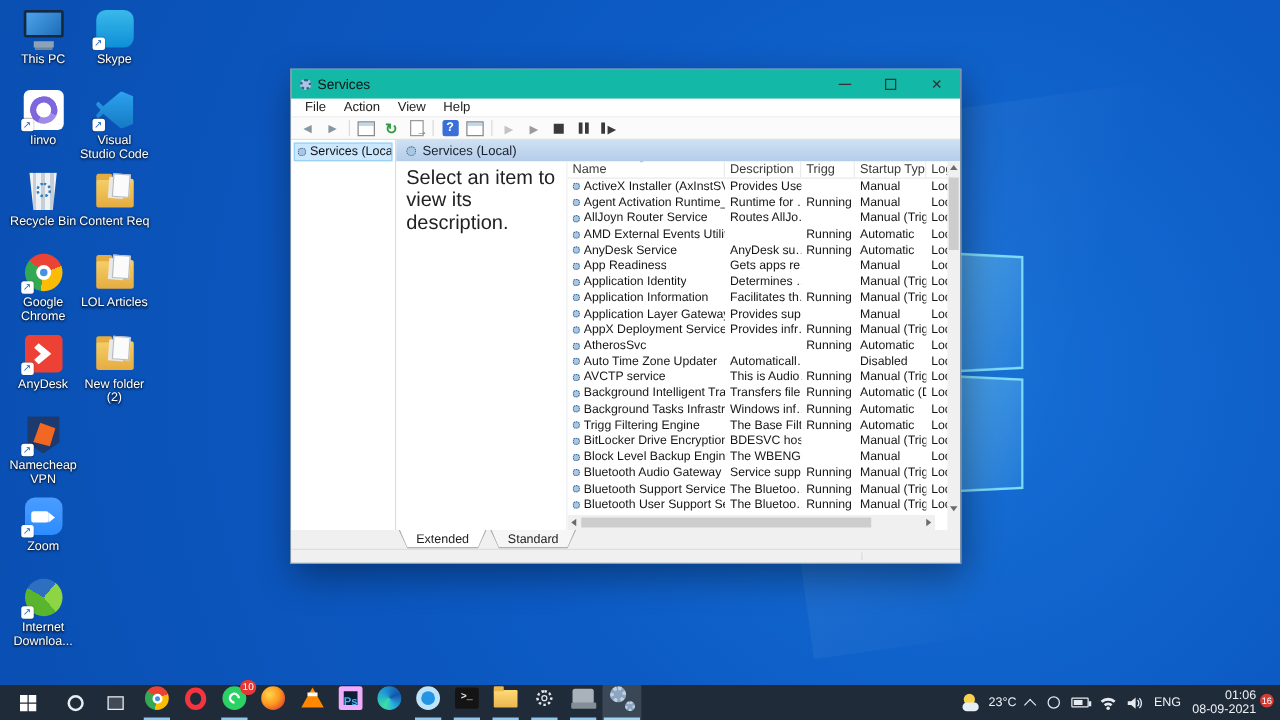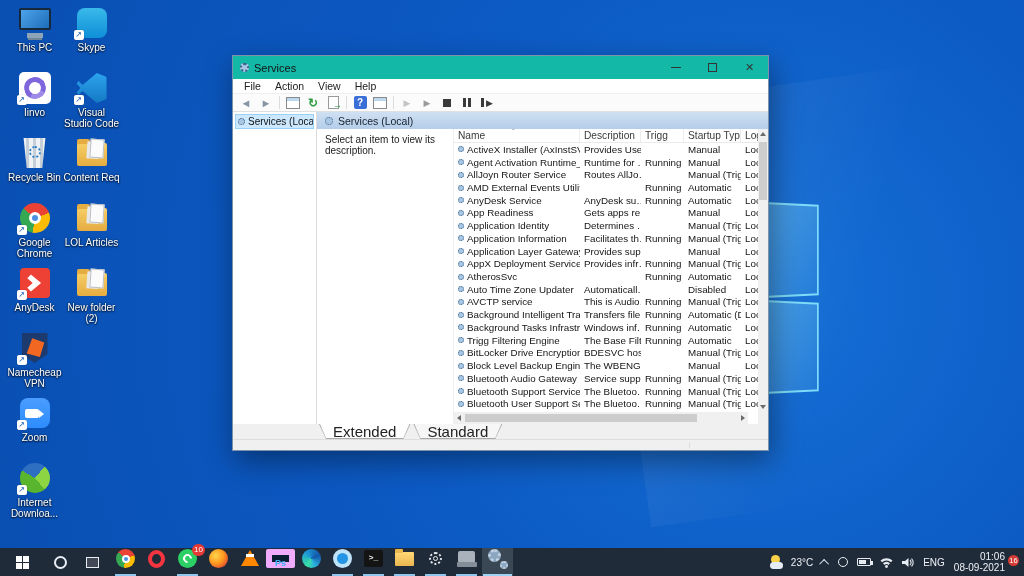--- a/index.html
+++ b/index.html
@@ -102,21 +102,21 @@
   .winbody { flex:1; display:flex; min-height:0; }
   .tree { width:84px; background:#fff; border-right:1px solid #dcdcdc; padding:2px 2px; flex:none; }
   .tree-item { display:flex; align-items:center; gap:3px; background:#cce8ff; border:1px solid #98d1f5;
     font-size:10px; color:#111; padding:1px 2px; white-space:nowrap; overflow:hidden; }
   .tree-item .gear { width:7px; height:7px; border-width:1.5px; }
   .main { flex:1; display:flex; flex-direction:column; min-width:0; background:#fff; }
   .band { height:17px; flex:none; background:linear-gradient(#cfe0f2,#b4cde9); display:flex; align-items:center;
     gap:5px; padding-left:8px; font-size:10.5px; color:#17202e; }
   .band .gear { width:8px; height:8px; border-width:1.5px; }
   .content { flex:1; display:flex; min-height:0; }
-  .descpanel { width:137px; flex:none; padding:5px 8px; font-size:10px; color:#222; border-right:1px solid #f0f0f0; }
+  .descpanel { width:137px; flex:none; padding:5px 8px; font-size:16px; color:#222; border-right:1px solid #f0f0f0; }
   .list { flex:1; min-width:0; position:relative; display:flex; flex-direction:column; }
   .list-main { flex:1; margin-right:10px; display:flex; flex-direction:column; overflow:hidden; }
   .lheader { height:14px; flex:none; display:flex; font-size:10.2px; color:#3a3a3a; border-bottom:1px solid #eaeaea; position:relative; }
   .hcell { padding:0 4px; display:flex; align-items:center; border-right:1px solid #ececec; overflow:hidden; white-space:nowrap; flex:none; }
   .c-name { width:126px; } .c-desc { width:61px; } .c-status { width:43px; } .c-startup { width:57px; }
   .c-log { flex:1; border-right:none; }
   .sort-caret { position:absolute; left:58px; top:-2px; font-size:8px; color:#888; }
   .rows { flex:1; overflow:hidden; }
   .svc-row { height:12.72px; display:flex; align-items:center; font-size:9.8px; color:#151515; white-space:nowrap; }
   .svc-row span { padding:0 4px; overflow:hidden; flex:none; }
@@ -131,21 +131,21 @@
   .tri-lf { width:0; height:0; border-top:3px solid transparent; border-bottom:3px solid transparent; border-right:4px solid #6b6b6b; }
   .tri-rt { width:0; height:0; border-top:3px solid transparent; border-bottom:3px solid transparent; border-left:4px solid #6b6b6b; }
   .vthumb { position:absolute; left:1px; right:1px; top:13px; height:58px; background:#cdcdcd; }
   .hsb { height:12px; flex:none; margin-right:10px; background:#f0f0f0; display:flex; align-items:center; position:relative; }
   .hsb .arr { width:10px; height:12px; display:flex; align-items:center; justify-content:center; flex:none; }
   .hsb .arr.rt { position:absolute; right:0; }
   .hthumb { height:8px; width:79%; background:#cdcdcd; margin-left:1px; }
   .sbcorner { position:absolute; right:0; bottom:0; width:10px; height:12px; background:#f0f0f0; }
 
   .tabsrow { height:15px; flex:none; background:#f0f0f0; display:flex; padding-left:86px; gap:3px; align-items:stretch; }
-  .tab { position:relative; font-size:15px; color:#222; padding:0 14px; display:flex; align-items:center;
+  .tab { position:relative; font-size:10px; color:#222; padding:0 14px; display:flex; align-items:center;
     background:#a9a9a9; clip-path:polygon(0 0,100% 0,calc(100% - 7px) 100%,7px 100%); }
   .tab::before { content:""; position:absolute; inset:0 1px 1px 1px; background:#f6f6f6;
     clip-path:polygon(0 0,100% 0,calc(100% - 6px) 100%,6px 100%); }
   .tab span { position:relative; }
   .tab[data-active="true"]::before { background:#ffffff; }
   .statusbar { height:11px; flex:none; background:#f0f0f0; border-top:1px solid #dedede; position:relative; }
   .statusbar .div1 { position:absolute; right:78px; top:2px; bottom:2px; width:1px; background:#dcdcdc; }
 
   
   .taskbar { position:absolute; left:0; bottom:0; width:1024px; height:28px; background:#202b39;
@@ -176,21 +176,21 @@
     background:conic-gradient(from -50deg,#ea4335 0 120deg,#fbbc05 120deg 240deg,#34a853 240deg 360deg); }
   .ticon[icon="chrome"] b.l2 { width:8px; height:8px; border-radius:50%; background:#4a8fe2; border:2px solid #fff; }
   .ticon[icon="opera"] b.l1 { width:17px; height:18px; border:4px solid #f43540; border-radius:50%; }
   .ticon[icon="whatsapp"] b.l1 { width:19px; height:19px; border-radius:50%; background:#2bd164; }
   .ticon[icon="whatsapp"] b.l2 { width:9px; height:9px; border:2px solid #fff; border-radius:50%; border-bottom-color:transparent; transform:rotate(-45deg); }
   .ticon[icon="firefox"] b.l1 { width:19px; height:19px; border-radius:50%;
     background:radial-gradient(circle at 35% 35%, #ffd54d 0%, #ff9a1f 45%, #e4572e 75%, #b04286 100%); }
   .ticon[icon="vlc"] b.l1 { width:0; height:0; border-left:9px solid transparent; border-right:9px solid transparent;
     border-bottom:16px solid #ff8800; top:2px; }
   .ticon[icon="vlc"] b.l2 { width:8px; height:3px; background:#fff; top:6px; }
-  .ticon[icon="photoshop"] b.l1 { width:29px; height:19px; background:#0a1f33; border:6px solid #f0abfc; border-radius:2px;
+  .ticon[icon="photoshop"] b.l1 { width:19px; height:19px; background:#0a1f33; border:4px solid #f0abfc; border-radius:2px;
     color:#3fb0f7; font-size:9px; font-weight:bold; text-align:center; line-height:17px; }
   .ticon[icon="edge"] b.l1 { width:19px; height:19px; border-radius:50%;
     background:conic-gradient(from 210deg, #3adfa4, #1e9ad6 30%, #1356ab 60%, #2bb3de 85%, #3adfa4); }
   .ticon[icon="blueapp"] b.l1 { width:19px; height:19px; border-radius:50%; background:#bfe4fa; }
   .ticon[icon="blueapp"] b.l2 { width:11px; height:11px; border-radius:50%; background:#2494e4; }
   .ticon[icon="terminal"] b.l1 { width:19px; height:17px; background:#141414; border-radius:2px; color:#e8e8e8;
     font-size:8px; line-height:16px; text-align:center; font-family:"Liberation Mono", monospace; }
   .ticon[icon="explorer"] b.l1 { width:19px; height:14px; top:4px; background:linear-gradient(#ffd977,#eab64e); border-radius:1px; }
   .ticon[icon="explorer"] b.l1::before { content:""; position:absolute; top:-3px; left:0; width:8px; height:4px; background:#eab64e; border-radius:1px 1px 0 0; }
   .ticon[icon="settings"] b.l1 { width:13px; height:13px; border:2.5px dotted #e6eaee; border-radius:50%; }

